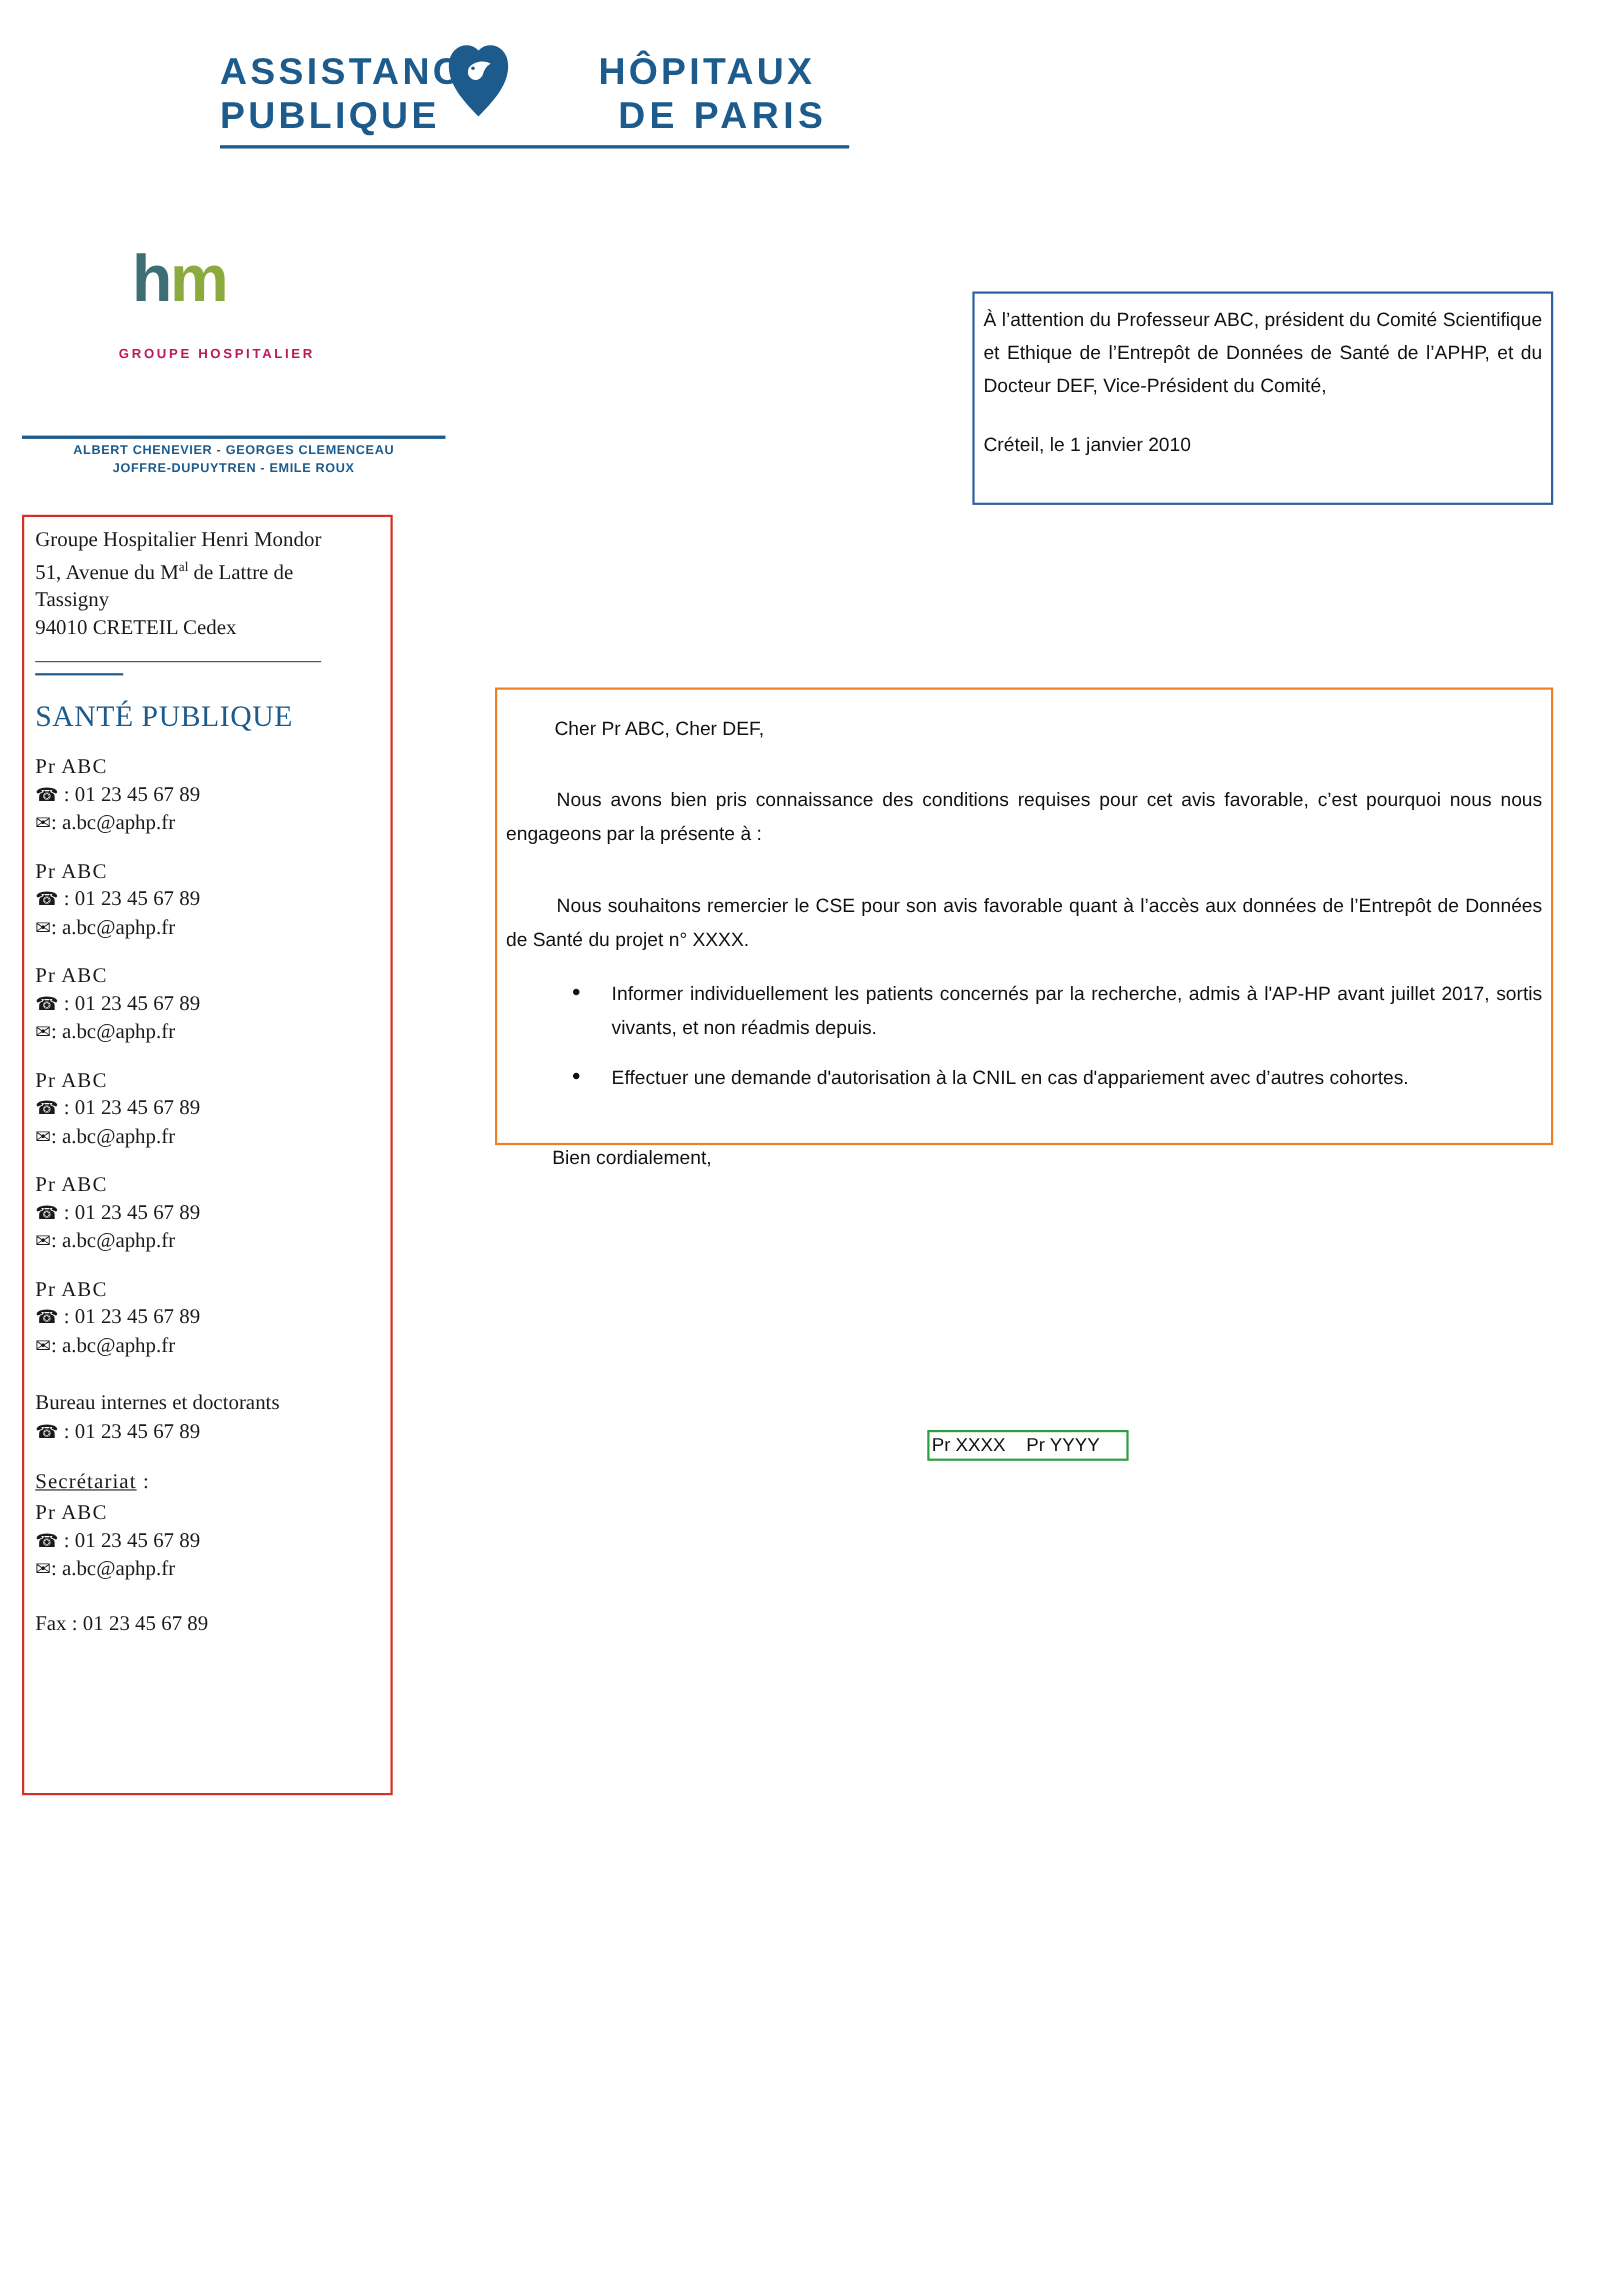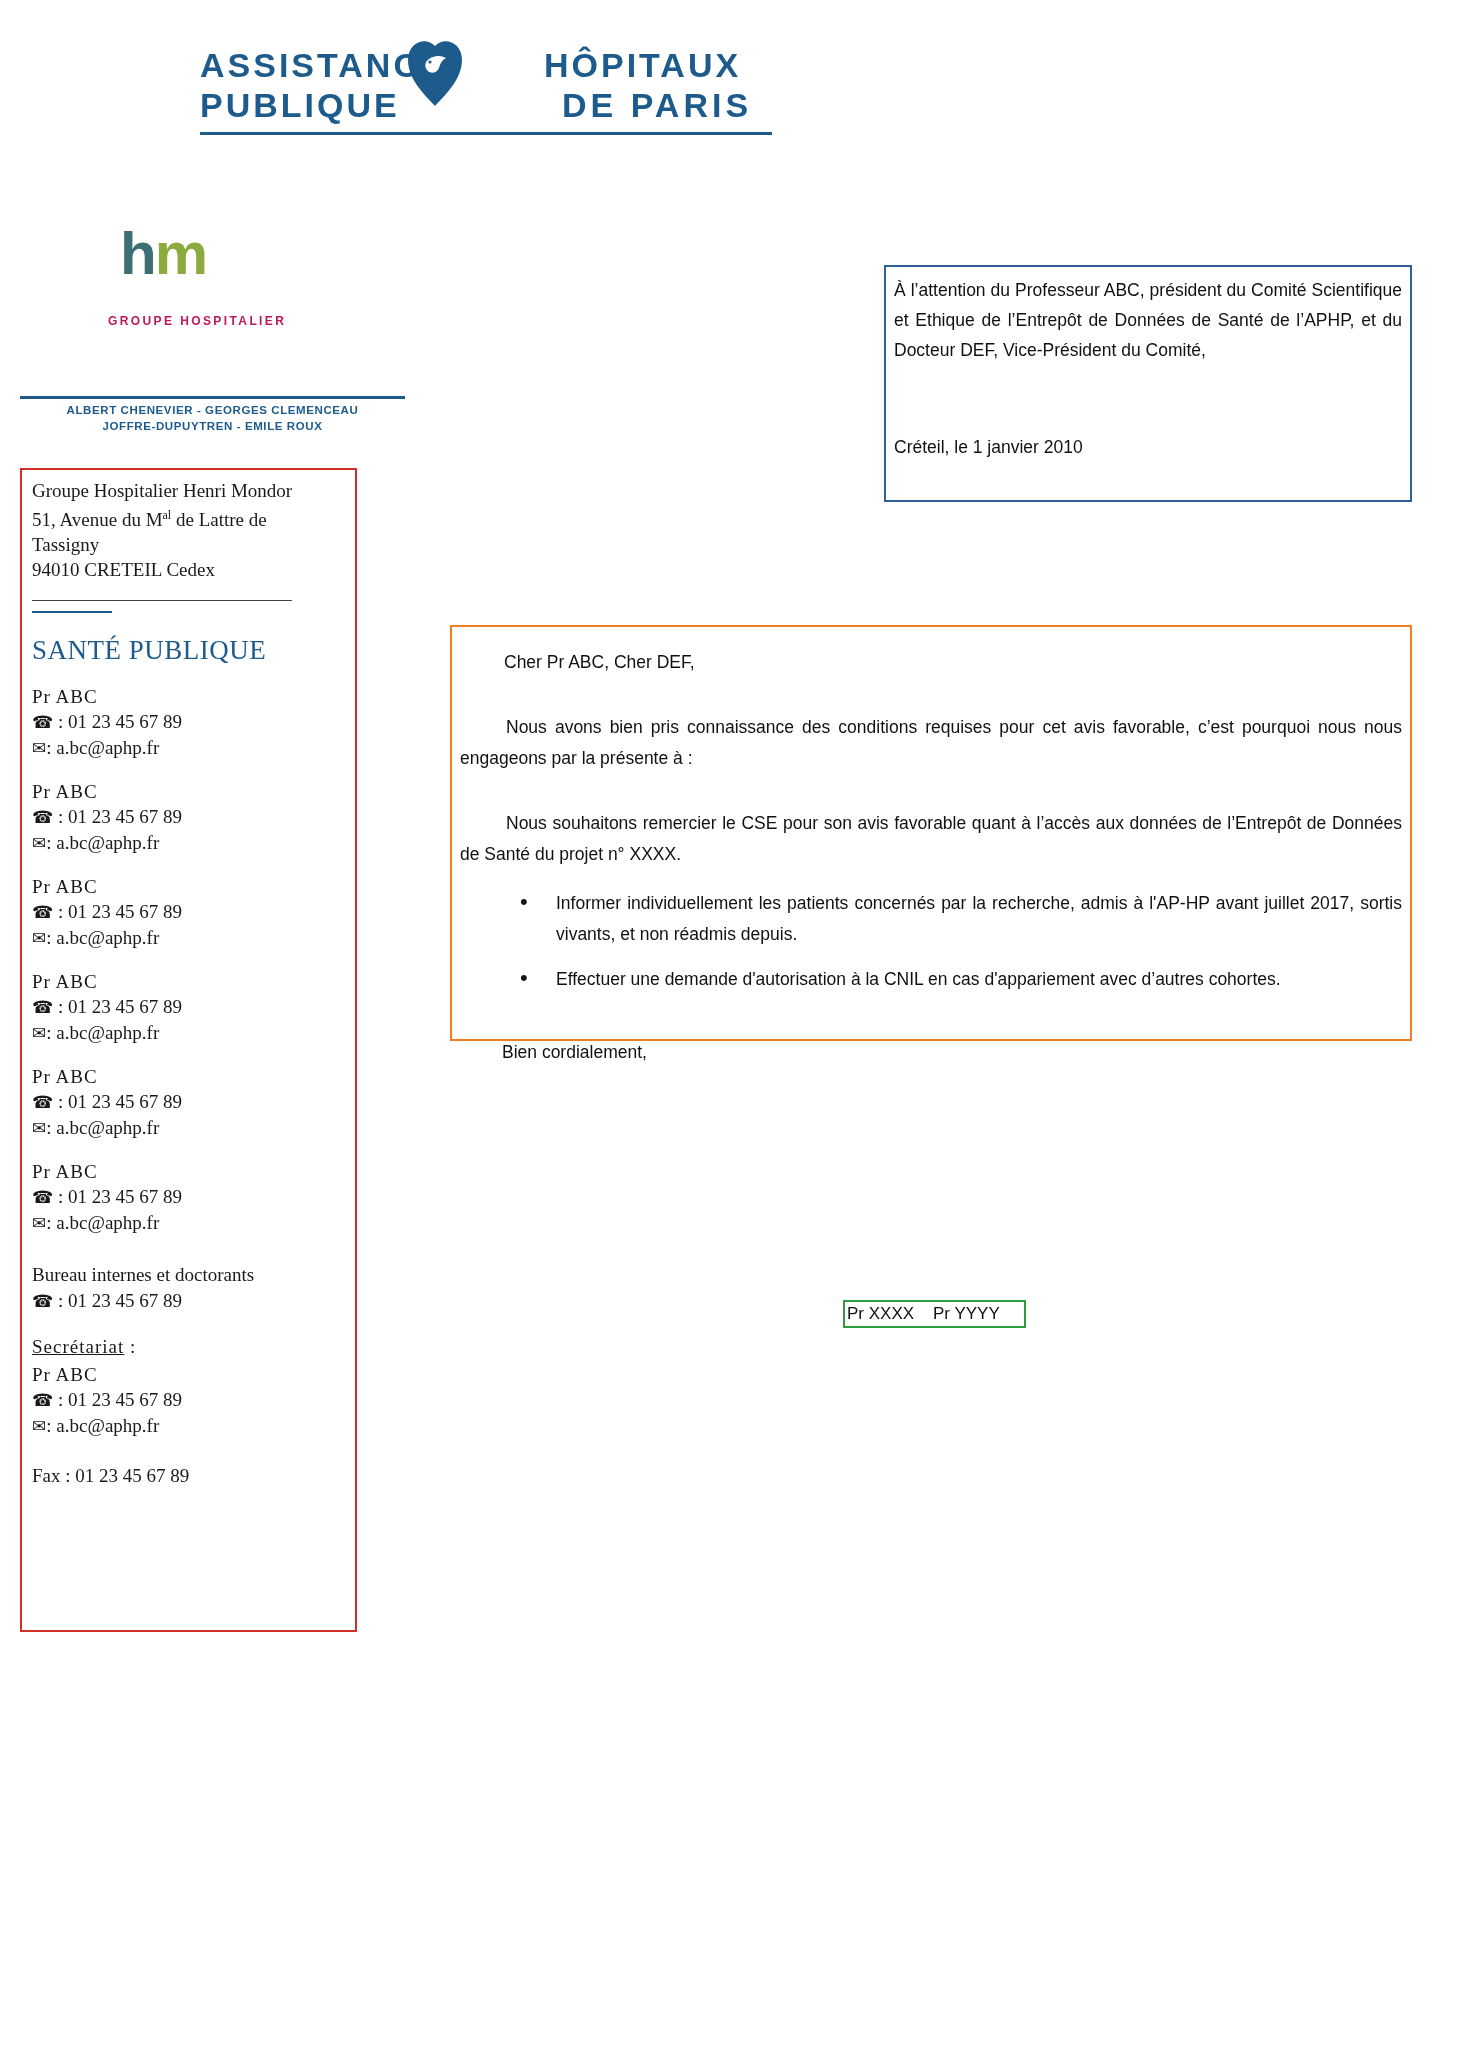--- a/index.html
+++ b/index.html
@@ -175,21 +175,21 @@
   .fax {
     margin-top: 26px;
   }
 
   
   .attn-box {
     position: absolute;
     left: 884px;
     top: 265px;
     width: 528px;
-    height: 237px;
+    height: 194px;
     border: 2px solid #2f5f9e;
     box-sizing: border-box;
     padding: 8px 8px 0 8px;
     font-family: "Liberation Sans", sans-serif;
     font-size: 17.5px;
     line-height: 30px;
     text-align: justify;
     color: #111;
   }
   .attn-date {

